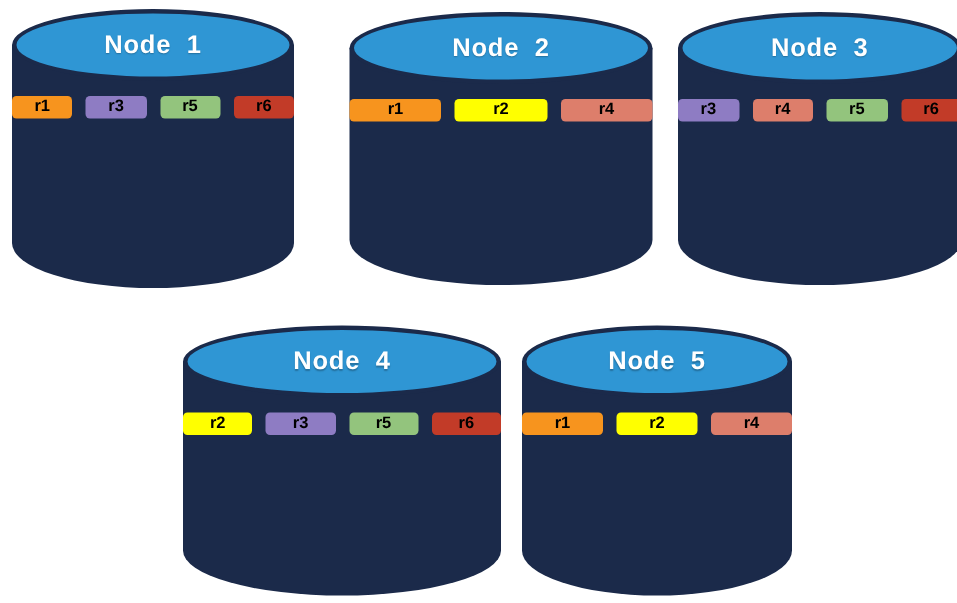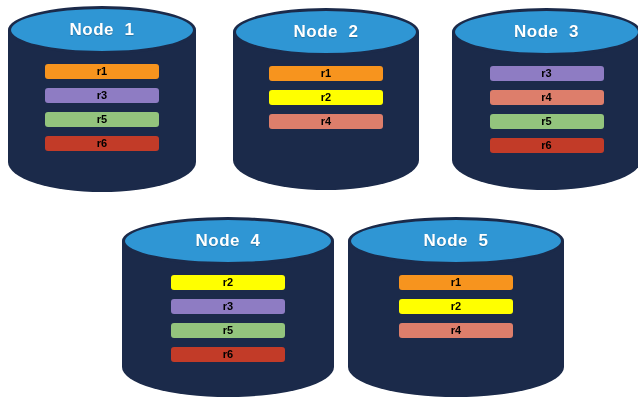--- a/index.html
+++ b/index.html
@@ -11,25 +11,25 @@
   #stage {
     position: relative;
     width: 638px;
     height: 402px;
     background: #ffffff;
     overflow: hidden;
   }
   .cylinder { position: absolute; }
   
   .pos-0 { left: 8px;   top: 6px;   width: 188px; height: 186px; }
-  .pos-1 { left: 233px; top: 8px;   width: 186px; height: 182px; }
+  .pos-1 { left: 233px; top: 8px;   width: 186px; height: 182px; padding-left: 16px; }
   .pos-2 { left: 439px; top: 8px;   width: 189px; height: 182px; margin-left: 13px; }
   
   .pos-3 { left: 122px; top: 217px; width: 212px; height: 180px; }
-  .pos-4 { left: 348px; top: 217px; width: 180px; height: 180px; padding-left: 36px; }
+  .pos-4 { left: 348px; top: 217px; width: 180px; height: 180px; }
 
   .cyl-body {
     position: absolute;
     left: 0; right: 0;
     top: 24px; bottom: 0;
     background: var(--navy, #1B2A4A);
     border-radius: 0 0 50% 50% / 0 0 30px 30px;
   }
   .cyl-top {
     position: absolute;
@@ -50,21 +50,21 @@
     letter-spacing: 0.5px;
     white-space: pre;
     text-shadow: 0 1px 1px rgba(0,0,0,0.25);
     text-align: center;
   }
   .bars {
     position: absolute;
     left: 0; right: 0;
     top: 58px;
     display: flex;
-    flex-direction: column;
+    flex-direction: row;
     align-items: center;
     gap: 9px;
   }
   .bar {
     width: 114px;
     height: 15px;
     border-radius: 3px;
     display: flex;
     align-items: center;
     justify-content: center;

